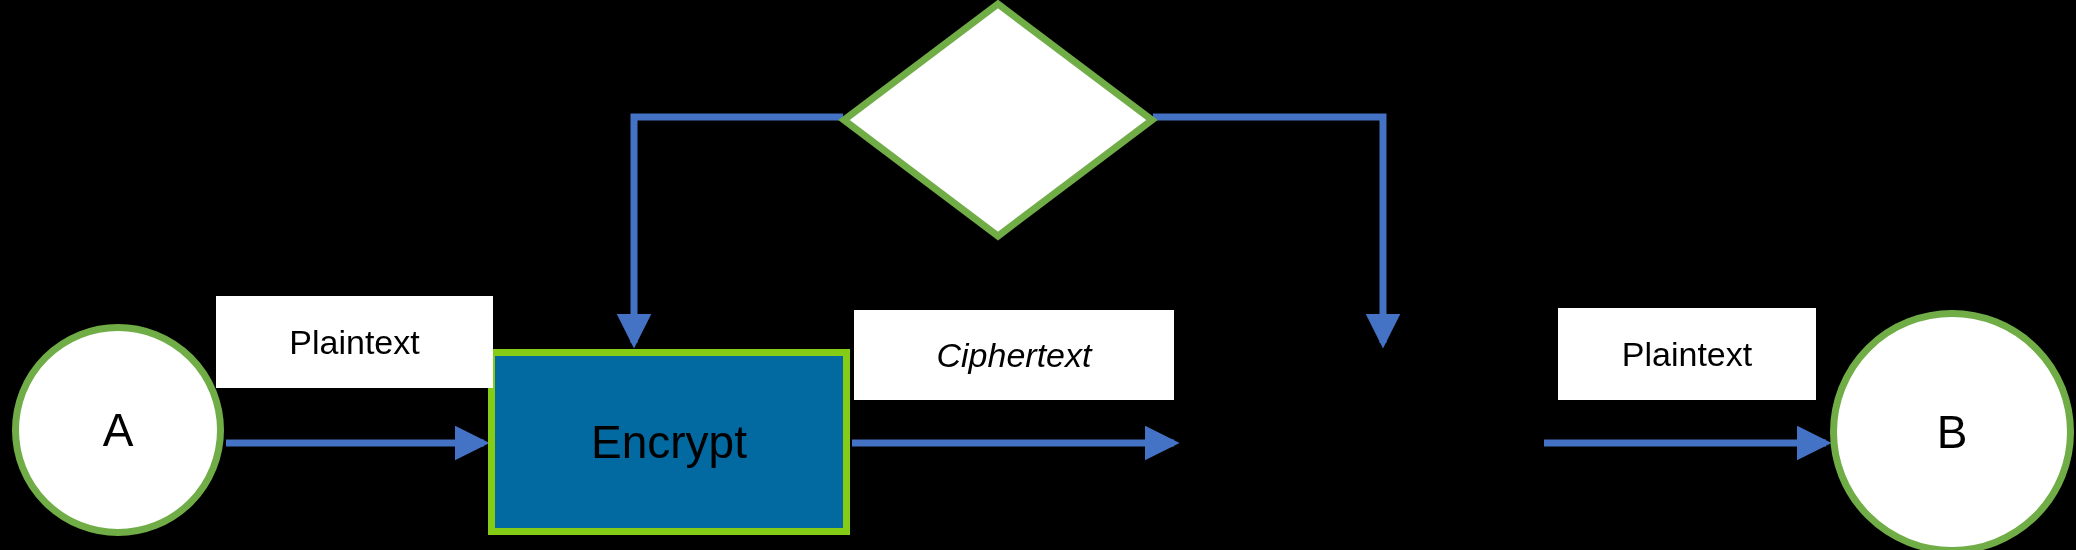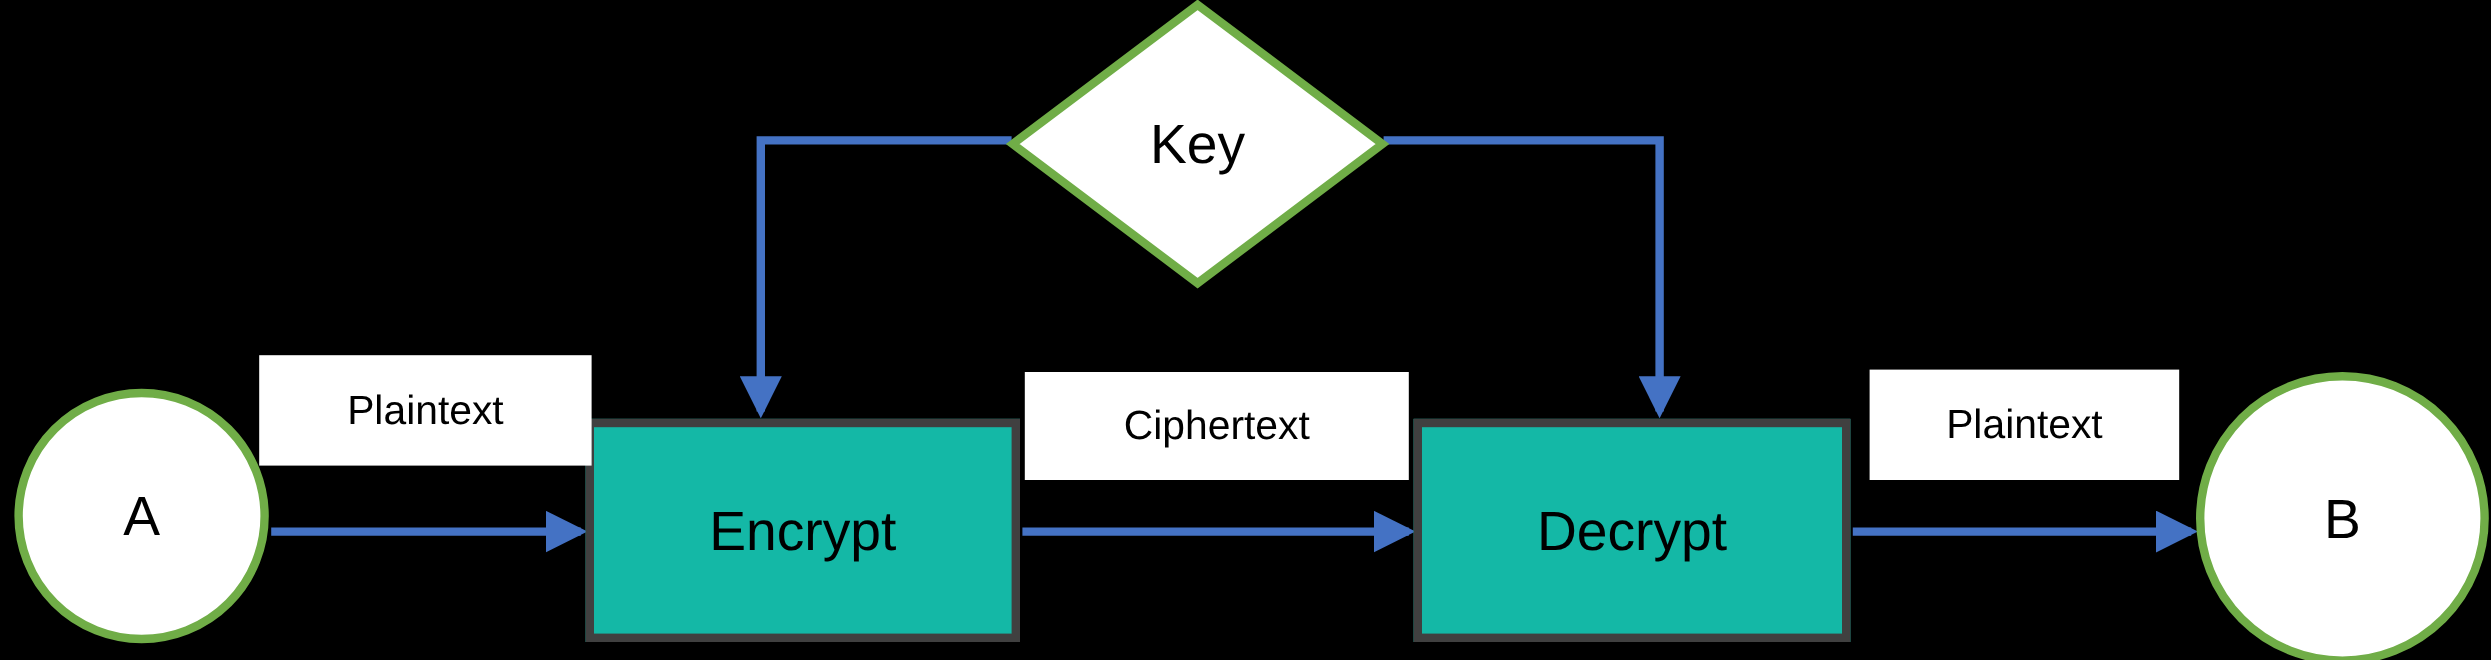--- a/index.html
+++ b/index.html
@@ -57,22 +57,22 @@
     border: 7px solid #70AD47;
   }
   .endpoint-text {
     width: 100%;
     height: 100%;
     font-size: 46px;
   }
   
   .process-box {
     position: absolute;
-    background: #14b8a6;
-    border: 7px solid #404040;
+    background: #0369a1;
+    border: 7px solid #84cc16;
     box-sizing: border-box;
   }
   #box-encrypt {
     left: 488px;
     top: 349px;
     width: 362px;
     height: 186px;
   }
   #box-decrypt {
     left: 1178px;
@@ -102,20 +102,21 @@
     left: 216px;
     top: 296px;
     width: 277px;
     height: 92px;
   }
   #label-ciphertext {
     left: 854px;
     top: 310px;
     width: 320px;
     height: 90px;
+    font-style: italic;
   }
   #label-plaintext-2 {
     left: 1558px;
     top: 308px;
     width: 258px;
     height: 92px;
   }
   
   #label-key {
     left: 930px;
@@ -153,29 +154,25 @@
   </svg>
 
   <div class="endpoint-circle" id="circle-a">
     <div class="node-label endpoint-text">A</div>
   </div>
 
   <div class="process-box" id="box-encrypt">
     <div class="node-label process-text">Encrypt</div>
   </div>
 
-  <div class="process-box" id="box-decrypt">
-    <div class="node-label process-text">Decrypt</div>
-  </div>
 
   <div class="endpoint-circle" id="circle-b">
     <div class="node-label endpoint-text">B</div>
   </div>
 
-  <div class="edge-label" id="label-key">Key</div>
 
   <div class="edge-label" id="label-plaintext-1">Plaintext</div>
 
   <div class="edge-label" id="label-ciphertext">Ciphertext</div>
 
   <div class="edge-label" id="label-plaintext-2">Plaintext</div>
 
 </div>
 
 </body></html>

